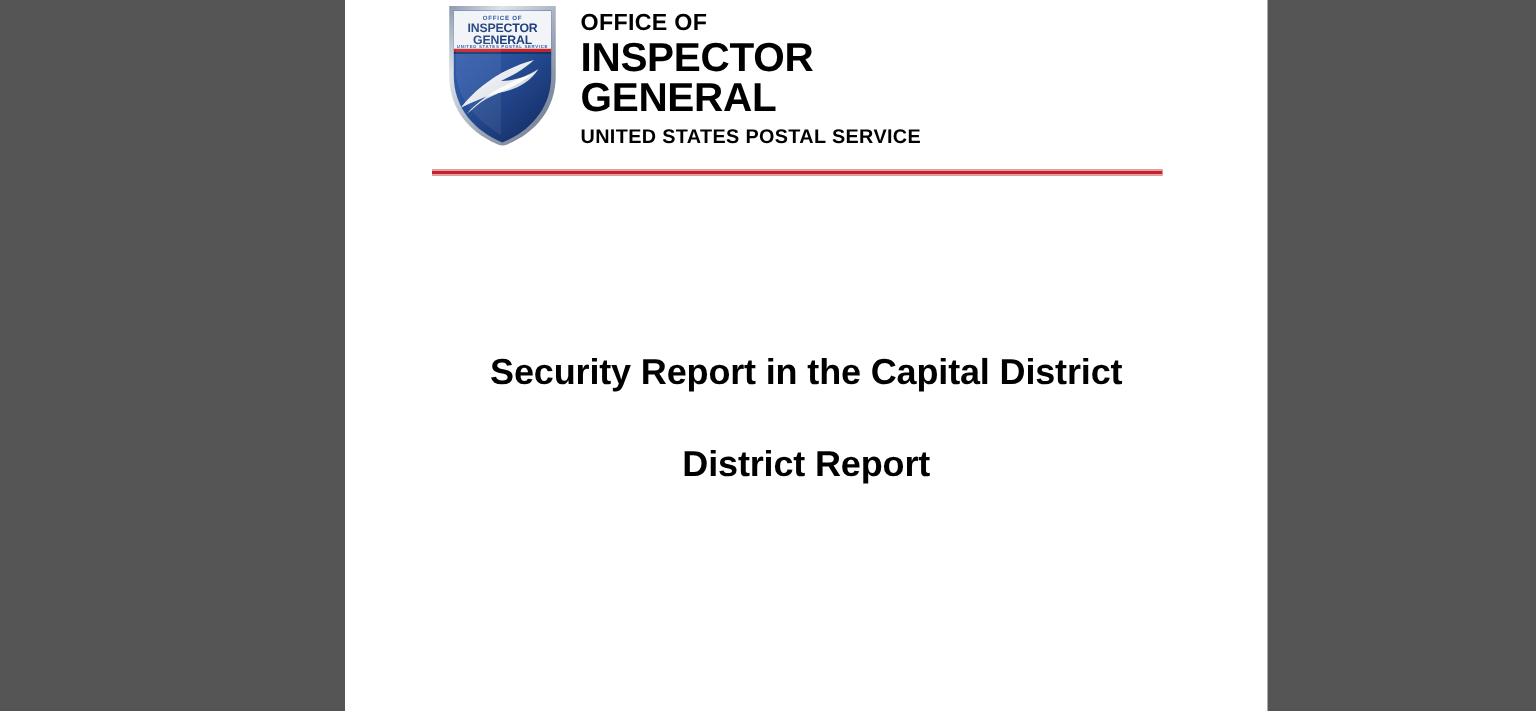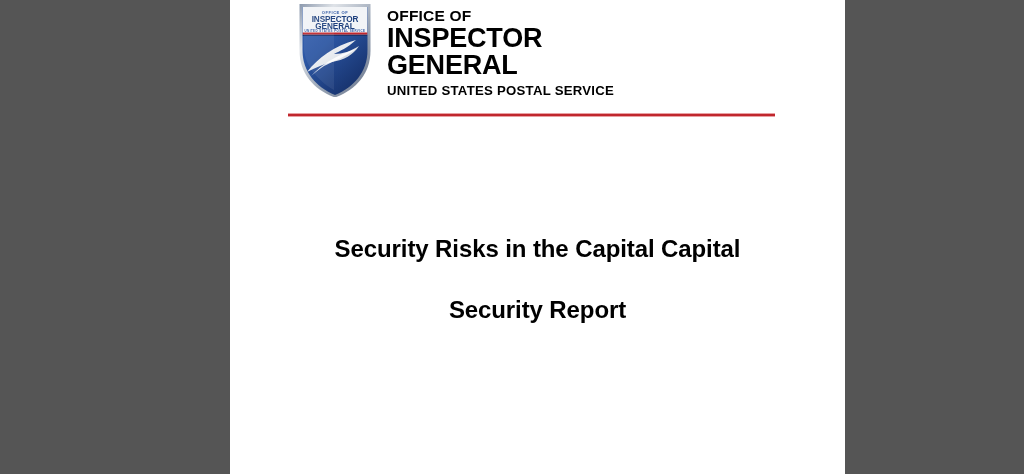--- a/index.html
+++ b/index.html
@@ -188,21 +188,21 @@
         <div class="wm-office">OFFICE OF</div>
         <div class="wm-big">INSPECTOR</div>
         <div class="wm-big">GENERAL</div>
         <div class="wm-usps">UNITED STATES POSTAL SERVICE</div>
       </div>
 
       <div class="red-rule"></div>
     </div>
 
     <div class="title-block">
-      <div class="doc-title">Security Risks in the Capital Capital</div>
+      <div class="doc-title">Security Report in the Capital District</div>
     </div>
 
     <div class="subtitle-block">
-      <div class="doc-subtitle-line">Security Report</div>
+      <div class="doc-subtitle-line">District Report</div>
     </div>
 
   </div>
 </div>
 
 </body></html>

